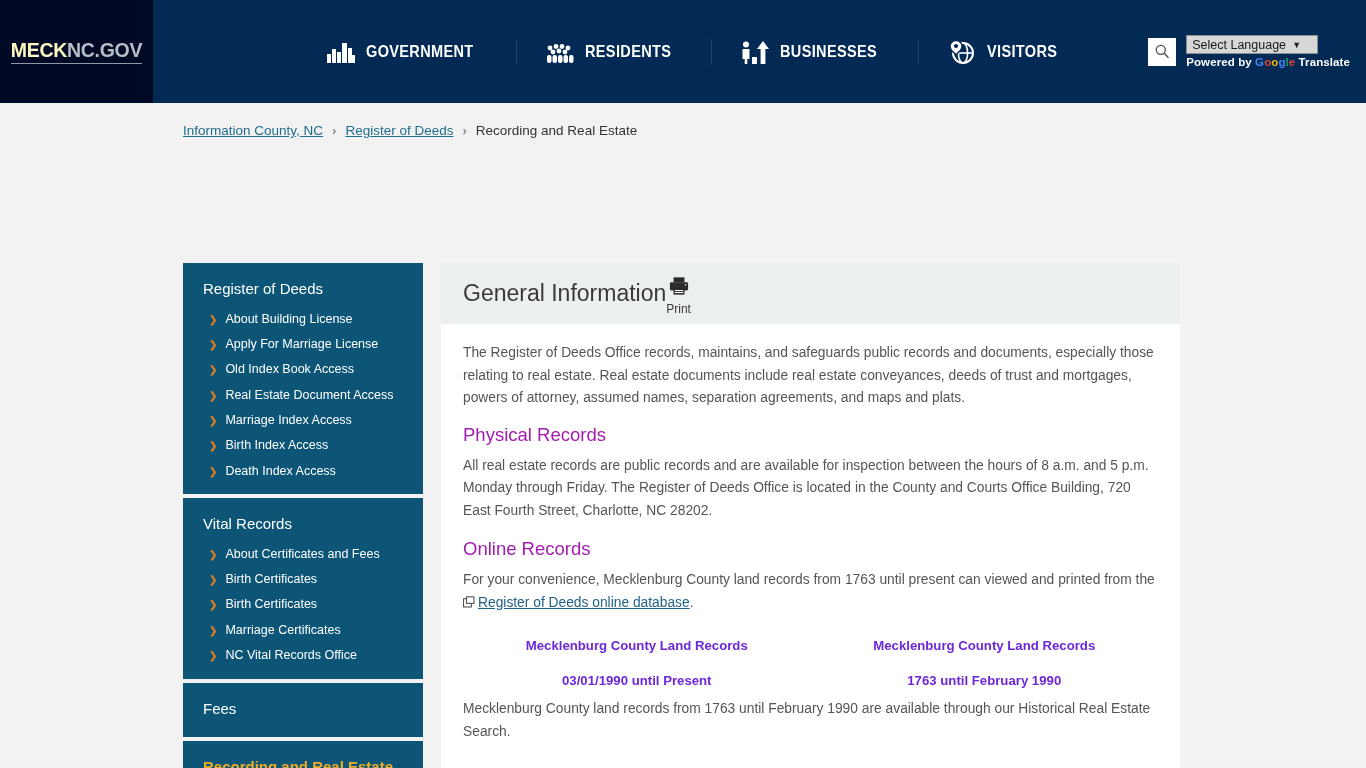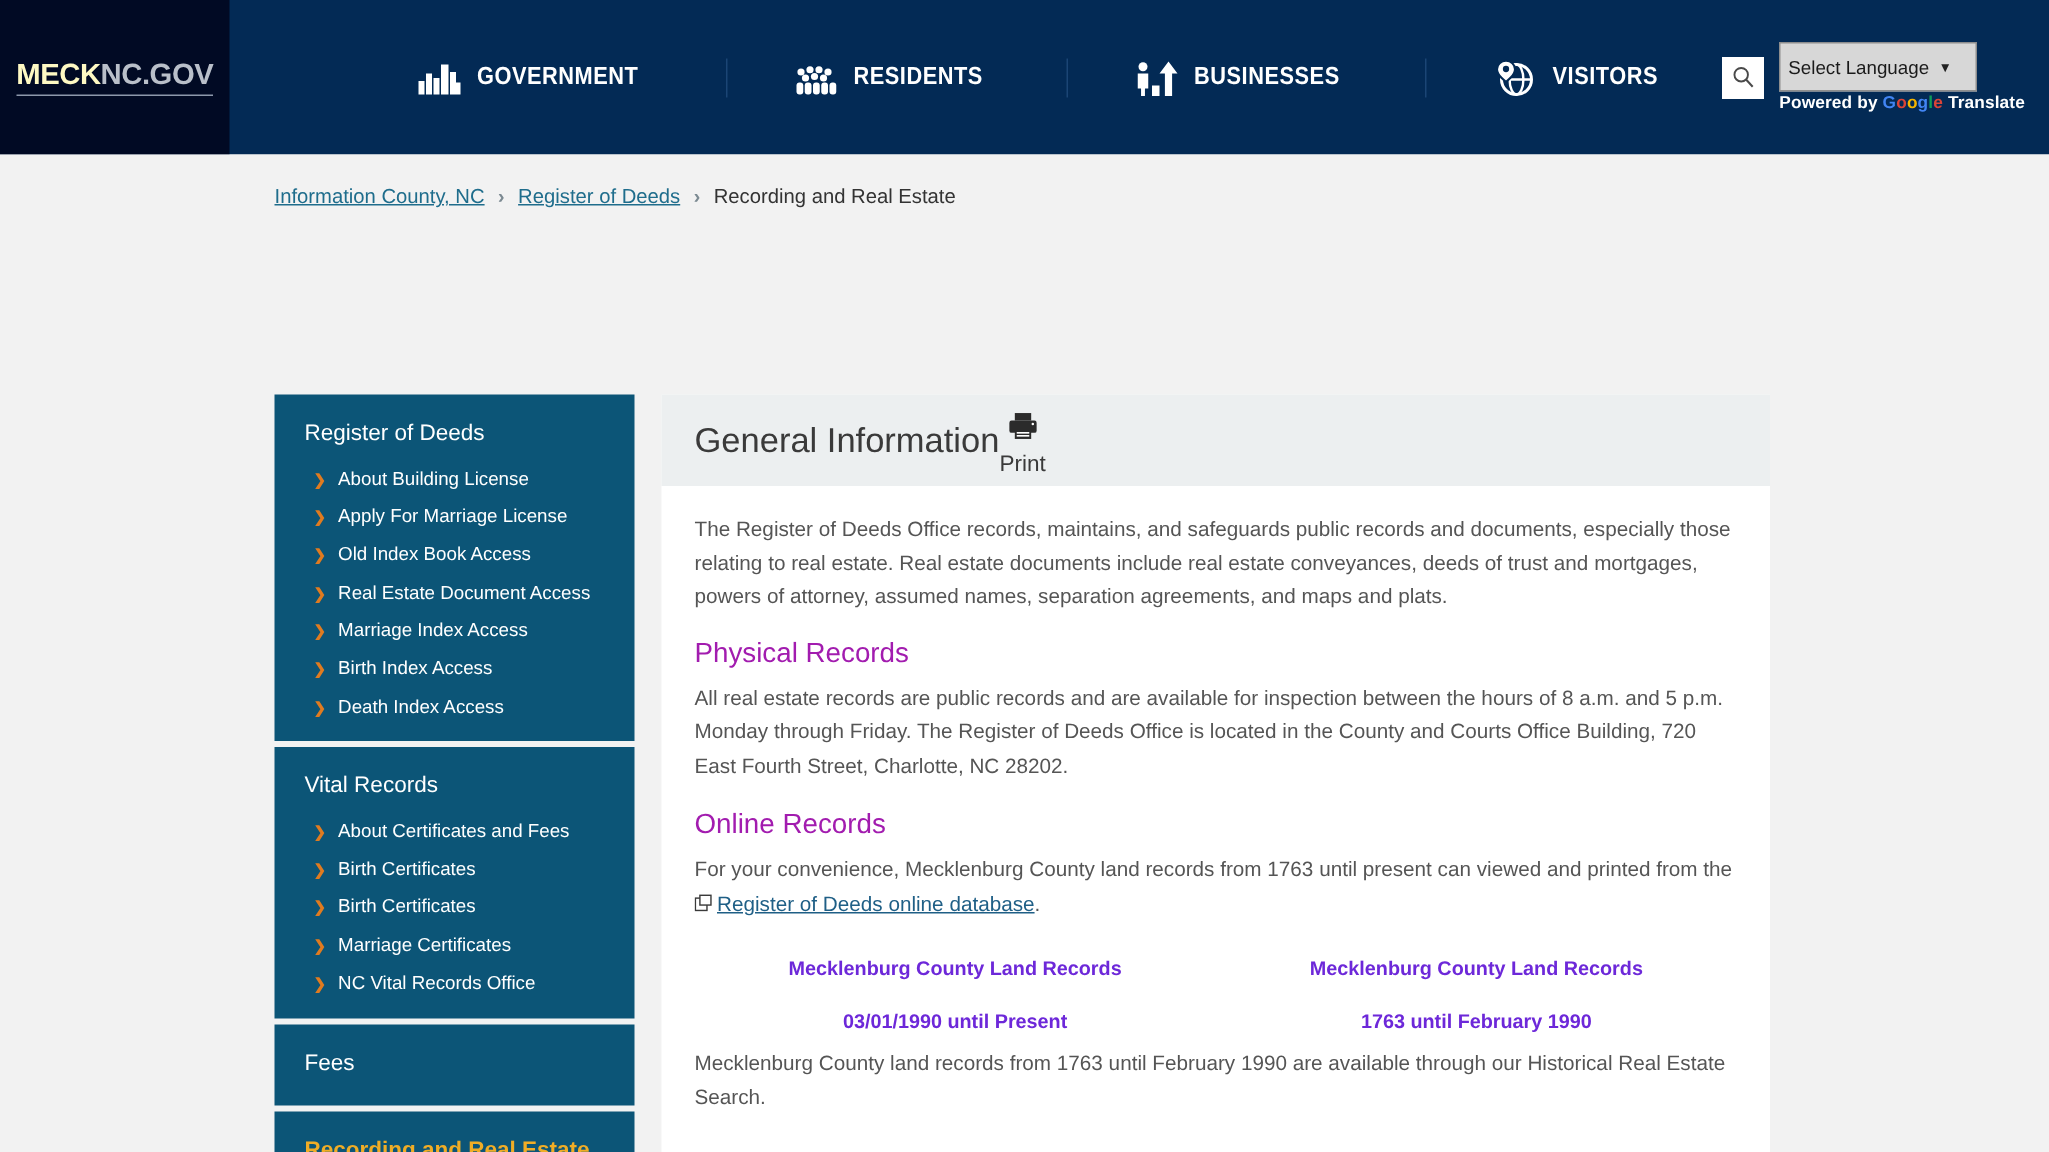--- a/index.html
+++ b/index.html
@@ -40,21 +40,21 @@
     white-space: nowrap;
   }
   .logo-meck { color: #fef9c3; }
   .logo-nc   { color: #b9bfc9; }
 
   .nav-area {
     flex: 1;
     display: flex;
     align-items: center;
     justify-content: center;
-    gap: 16px;
+    gap: 0;
     padding-left: 92px;
   }
   .nav-item {
     display: flex;
     align-items: center;
     gap: 10px;
     padding: 0 28px;
     cursor: pointer;
     text-decoration: none;
   }
@@ -90,21 +90,21 @@
     cursor: pointer;
   }
   .translate-wrap {
     display: flex;
     flex-direction: column;
     align-items: flex-start;
     gap: 2px;
   }
   .lang-select {
     width: 132px;
-    height: 33px;
+    height: 19px;
     background: #d7d7d7;
     border: 1px solid #8d8d8d;
     color: #1a1a1a;
     font-size: 12.5px;
     font-family: "Liberation Sans", sans-serif;
     display: flex;
     align-items: center;
     justify-content: space-between;
     padding: 0 16px 0 5px;
     cursor: pointer;
@@ -207,21 +207,21 @@
     font-weight: normal;
   }
   .print-wrap {
     display: flex;
     flex-direction: column;
     align-items: center;
     gap: 2px;
     cursor: pointer;
     margin-top: 4px;
   }
-  .print-label { font-size: 15px; color: #3a3a3a; }
+  .print-label { font-size: 12px; color: #3a3a3a; }
 
   .content-body { padding: 18px 22px 30px 22px; }
   p.body-text {
     margin: 0 0 14px 0;
     font-size: 13.8px;
     line-height: 22.5px;
     color: #555555;
   }
   h2.sec-title {
     margin: 14px 0 9px 0;

